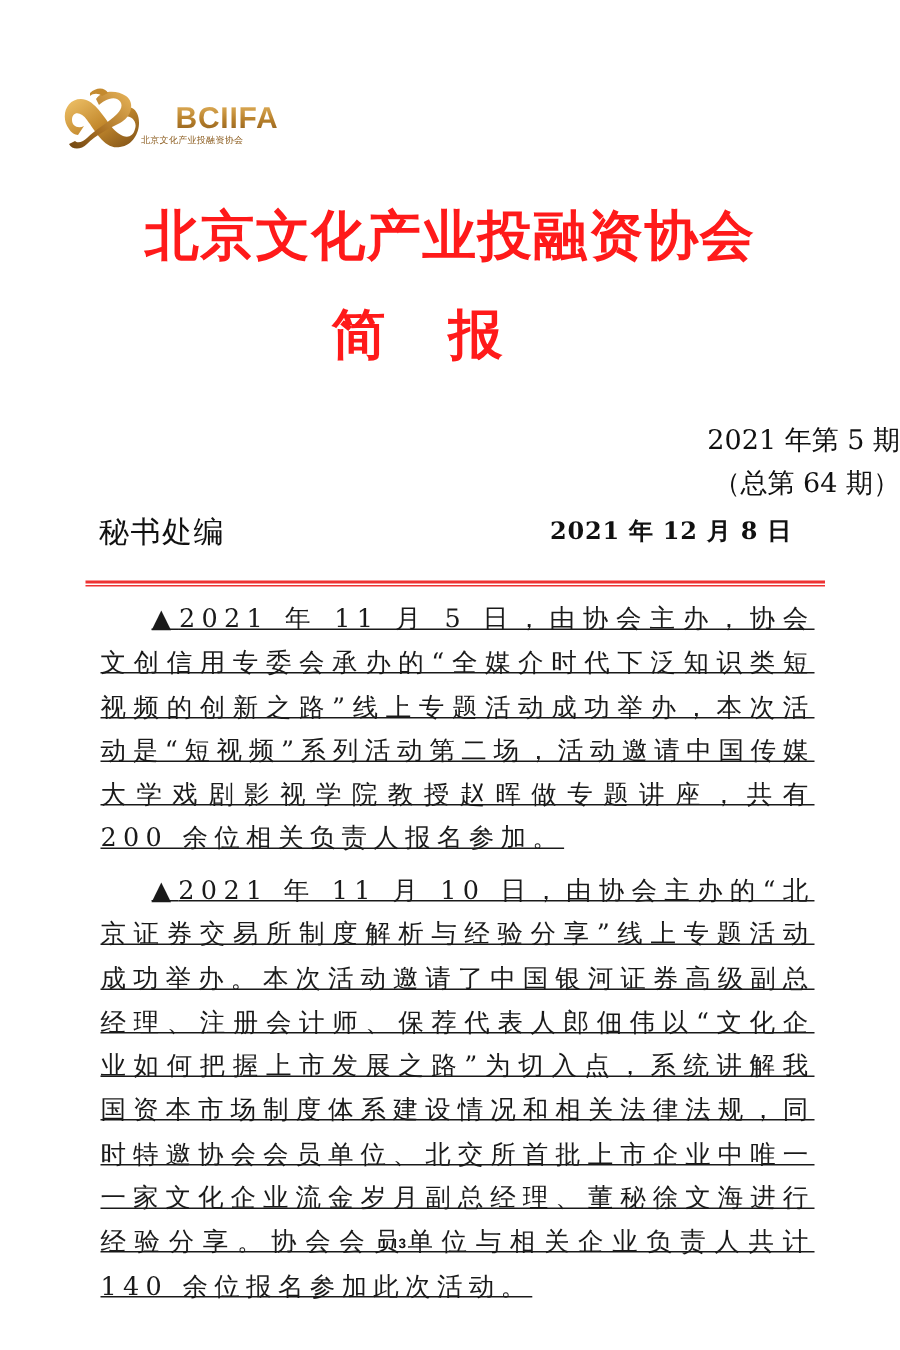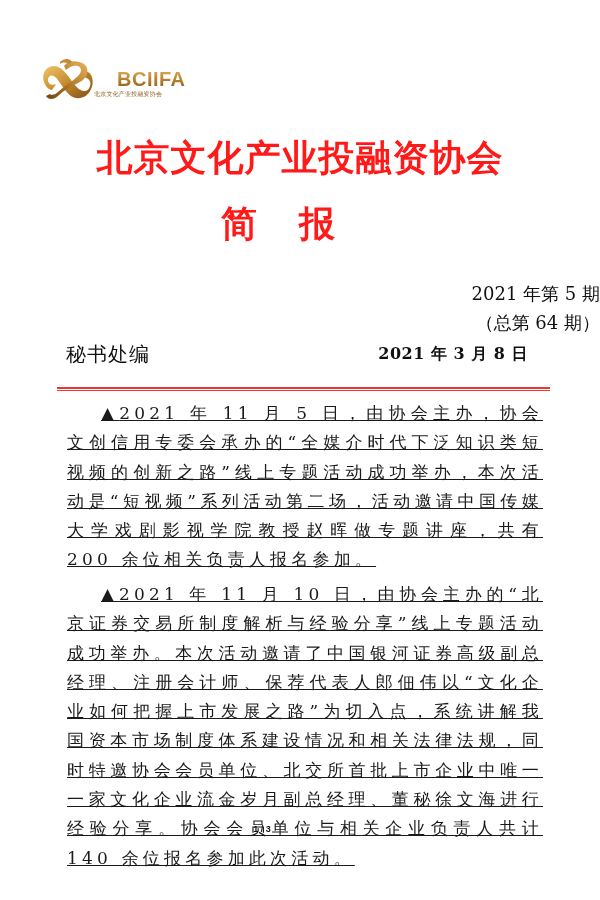--- a/index.html
+++ b/index.html
@@ -172,21 +172,21 @@
 <div class="abs main-title">北京文化产业投融资协会</div>
 
 <div class="abs sub-title">
   <span>简</span><span class="gap"></span><span>报</span>
 </div>
 
 <div class="abs issue-line issue-year">2021 年第 5 期</div>
 <div class="abs issue-line issue-total">（总第 64 期）</div>
 
 <div class="abs editor">秘书处编</div>
-<div class="abs pub-date">2021 年 3 月 8 日</div>
+<div class="abs pub-date">2021 年 12 月 8 日</div>
 
 <div class="abs red-rule">
   <div class="l1"></div>
   <div class="l2"></div>
 </div>
 
 <div class="abs body-text para1">
   <p><span>▲</span><span>2021 年 11 月 5 日，由协会主办，协会文创信用专委会承办的“全媒介时代下泛知识类短视频的创新之路”线上专题活动成功举办，本次活动是“短视频”系列活动第二场，活动邀请中国传媒大学戏剧影视学院教授赵晖做专题讲座，共有 200 余位相关负责人报名参加。</span></p>
 </div>
 

